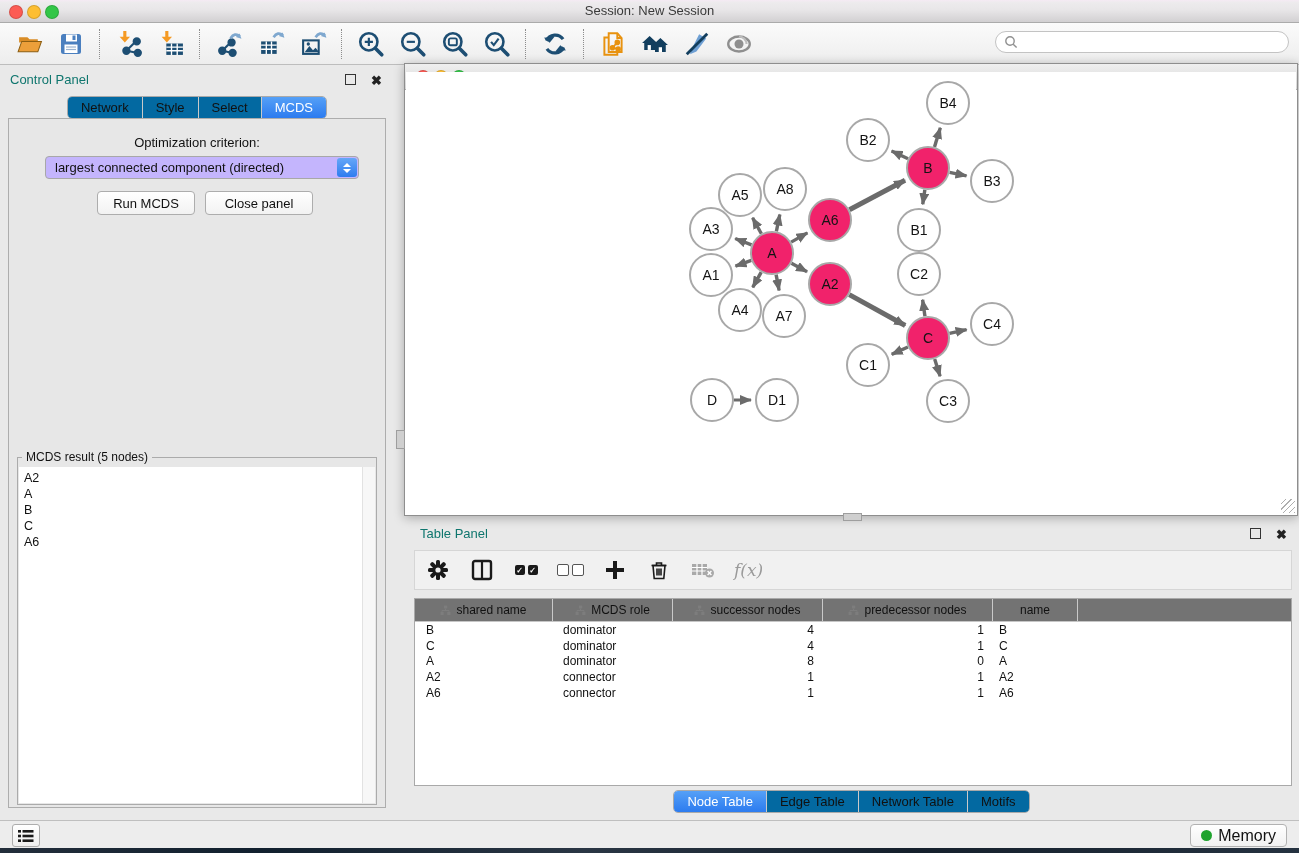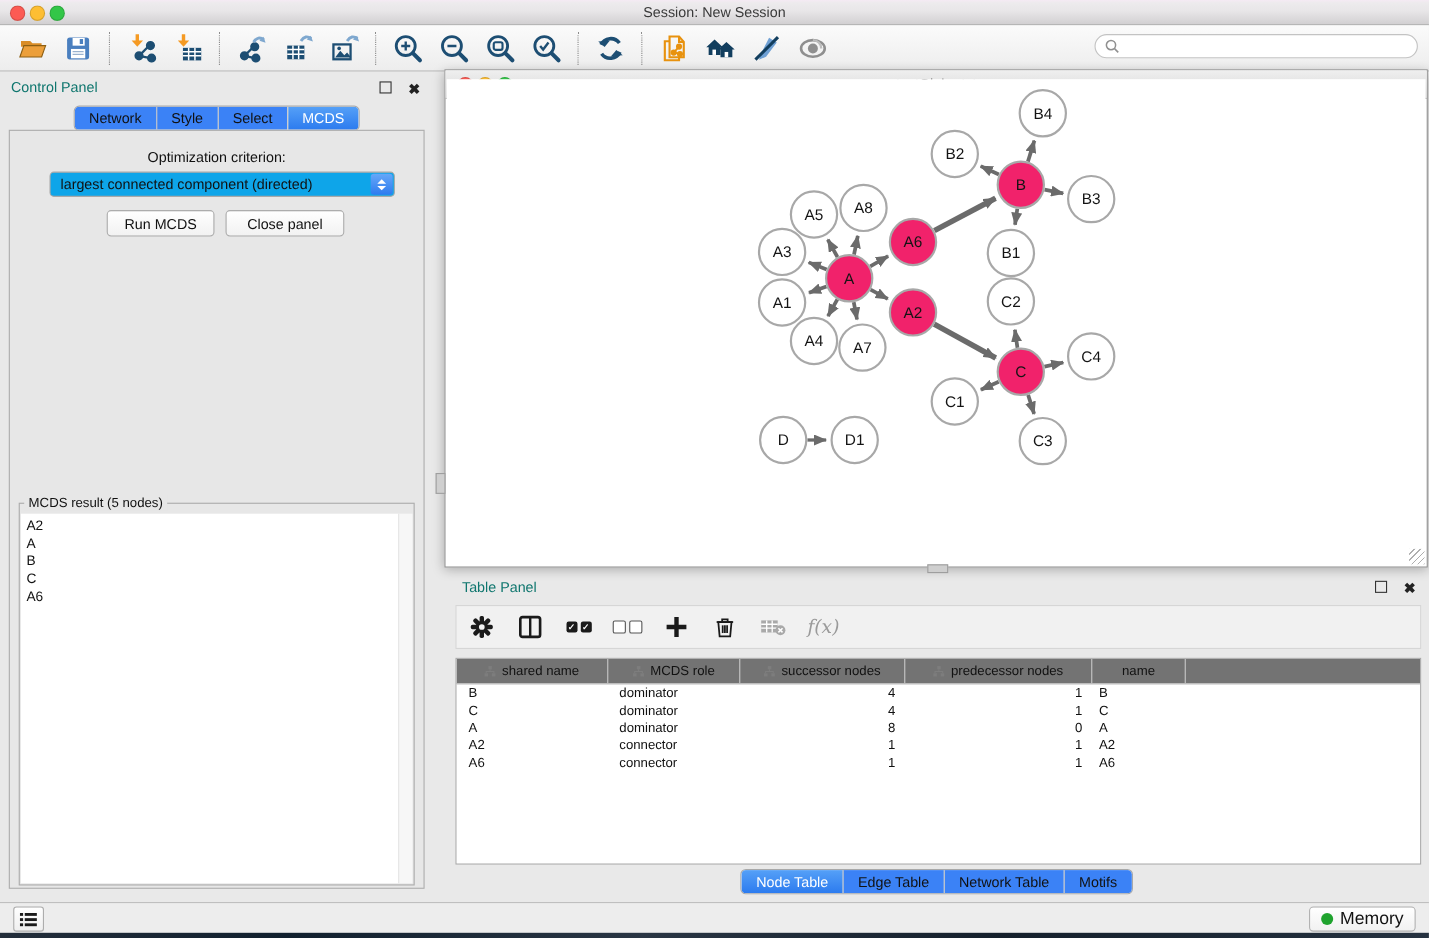--- a/index.html
+++ b/index.html
@@ -21,26 +21,26 @@
   #search-box{position:absolute;right:10px;top:31px;width:294px;height:22px;background:#fff;
     border:1px solid #C3C3C3;border-radius:12px;display:flex;align-items:center;padding-left:8px;box-sizing:border-box;}
   #search-box input{border:none;outline:none;font-size:12px;width:250px;background:transparent;}
   
   #control-panel{left:4px;top:66px;width:386px;height:746px;}
   .panel-head-title{font-size:13px;color:#0f766e;}
   .panel-icons{position:absolute;top:4px;font-size:12px;color:#222;}
   .float-glyph{border:1.5px solid #333;width:9px;height:9px;display:inline-block;}
   .close-glyph{font-weight:bold;font-size:13px;margin-left:12px;}
   .segmented{display:inline-flex;border:1px solid #A9A9A9;border-radius:5px;overflow:hidden;background:#fff;height:21px;}
-  .seg{font-size:13px;color:#111;padding:2px 13px;border-left:1px solid #C9C9C9;display:flex;align-items:center;background:#3b82f6;}
+  .seg{font-size:13px;color:#111;padding:2px 13px;border-left:1px solid #C9C9C9;display:flex;align-items:center;background:#0369a1;}
   .seg:first-child{border-left:none;}
   .seg.active{background:linear-gradient(#55A0F7,#2C7BEF);color:#fff;}
   #cp-content{left:4px;top:52px;width:376px;height:688px;border:1px solid #ADADAD;background:#E7E7E7;}
   #opt-label{top:16px;width:100%;text-align:center;font-size:13px;color:#111;}
-  #opt-select{left:36px;top:37px;width:314px;height:23px;background:#0ea5e9;border:1px solid #A8A8A8;border-radius:4px;
+  #opt-select{left:36px;top:37px;width:314px;height:23px;background:#c4b5fd;border:1px solid #A8A8A8;border-radius:4px;
     font-size:13px;display:flex;align-items:center;padding-left:9px;box-sizing:border-box;color:#111;}
   #opt-stepper{position:absolute;right:1px;top:1px;width:20px;height:19px;border-radius:3px;
     background:linear-gradient(#66A7F8,#2E7CEF);display:flex;flex-direction:column;align-items:center;justify-content:center;}
   .chev{width:0;height:0;border-left:4px solid transparent;border-right:4px solid transparent;}
   .chev.up{border-bottom:4px solid #fff;margin-bottom:2px;}
   .chev.down{border-top:4px solid #fff;}
   .mac-btn{height:22px;background:linear-gradient(#FFFFFF,#F2F2F2);border:1px solid #ADADAD;border-radius:4px;
     font-size:13px;color:#111;display:flex;align-items:center;justify-content:center;}
   #mcds-fieldset{left:8px;top:338px;width:358px;height:346px;border:1px solid #ABABAB;}
   #mcds-legend{position:absolute;top:-8px;left:4px;background:#E7E7E7;padding:0 4px;font-size:12px;color:#111;}

